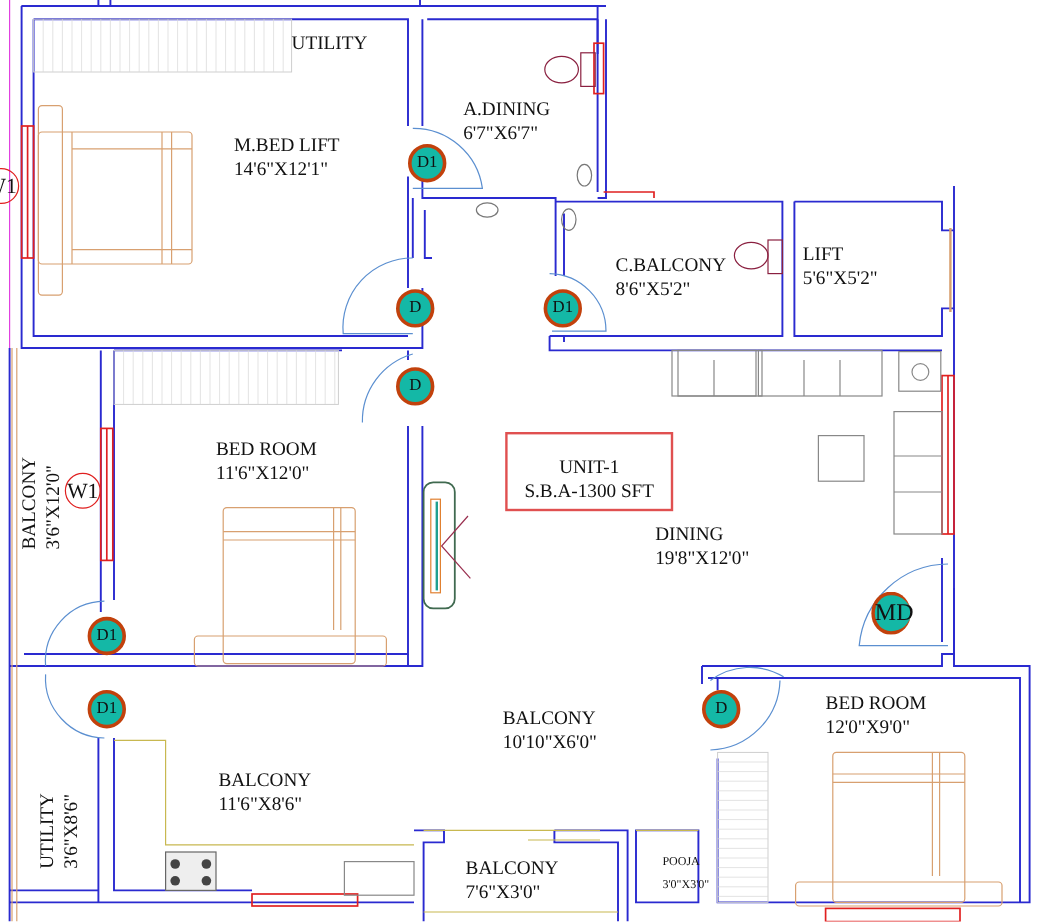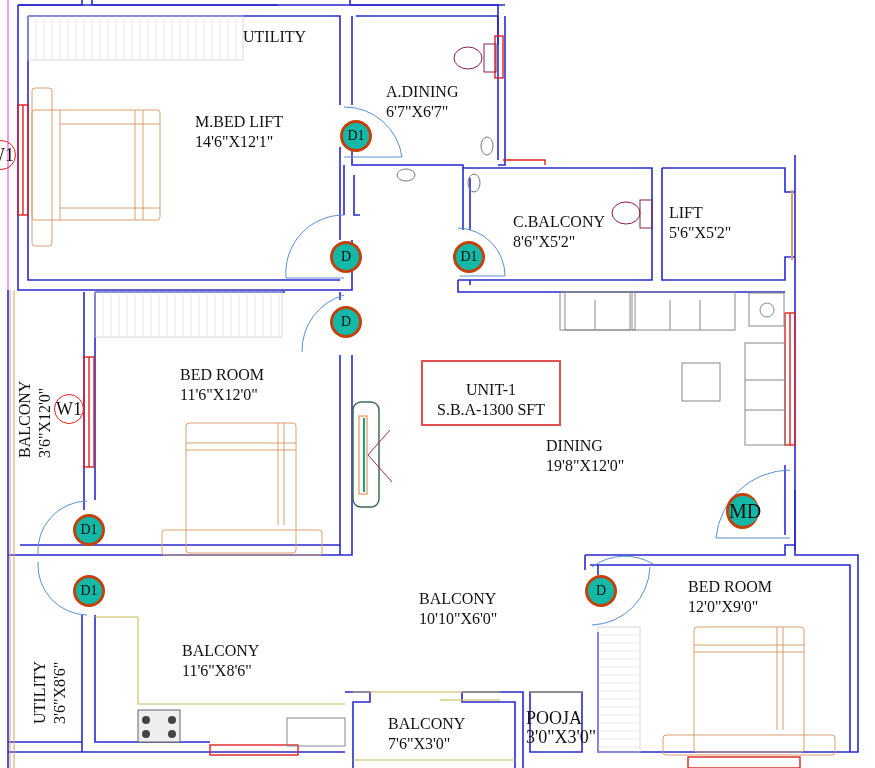--- a/index.html
+++ b/index.html
@@ -153,21 +153,21 @@
 <div class="lbl" style="left:513px;top:212px"><span>C.BALCONY</span><span class="dim">8'6"X5'2"</span></div>
 <div class="lbl" style="left:669px;top:203px"><span>LIFT</span><span class="dim">5'6"X5'2"</span></div>
 <div class="lbl" style="left:180px;top:365px"><span>BED ROOM</span><span class="dim">11'6"X12'0"</span></div>
 <div class="lbl vert" style="left:15px;top:458px"><span>BALCONY</span><span class="dim">3'6"X12'0"</span></div>
 <div class="lbl" style="left:546px;top:436px"><span>DINING</span><span class="dim">19'8"X12'0"</span></div>
 <div class="lbl" style="left:419px;top:589px"><span>BALCONY</span><span class="dim">10'10"X6'0"</span></div>
 <div class="lbl" style="left:688px;top:577px"><span>BED ROOM</span><span class="dim">12'0"X9'0"</span></div>
 <div class="lbl" style="left:182px;top:641px"><span>BALCONY</span><span class="dim">11'6"X8'6"</span></div>
 <div class="lbl vert" style="left:30px;top:724px"><span>UTILITY</span><span class="dim">3'6"X8'6"</span></div>
 <div class="lbl" style="left:388px;top:714px"><span>BALCONY</span><span class="dim">7'6"X3'0"</span></div>
-<div class="lbl" style="left:526px;top:709px;font-size:18px;line-height:19px"><span>POOJA</span><span class="dim">3'0"X3'0"</span></div>
+<div class="lbl" style="left:552px;top:709px;font-size:10px;line-height:19px"><span>POOJA</span><span class="dim">3'0"X3'0"</span></div>
 
 <div class="unit">
   <div>UNIT-1</div>
   <div>S.B.A-1300 SFT</div>
 </div>
 
 <div class="tag" style="left:340px;top:120px">D1</div>
 <div class="tag" style="left:330px;top:241px">D</div>
 <div class="tag" style="left:453px;top:241px">D1</div>
 <div class="tag" style="left:330px;top:306px">D</div>

